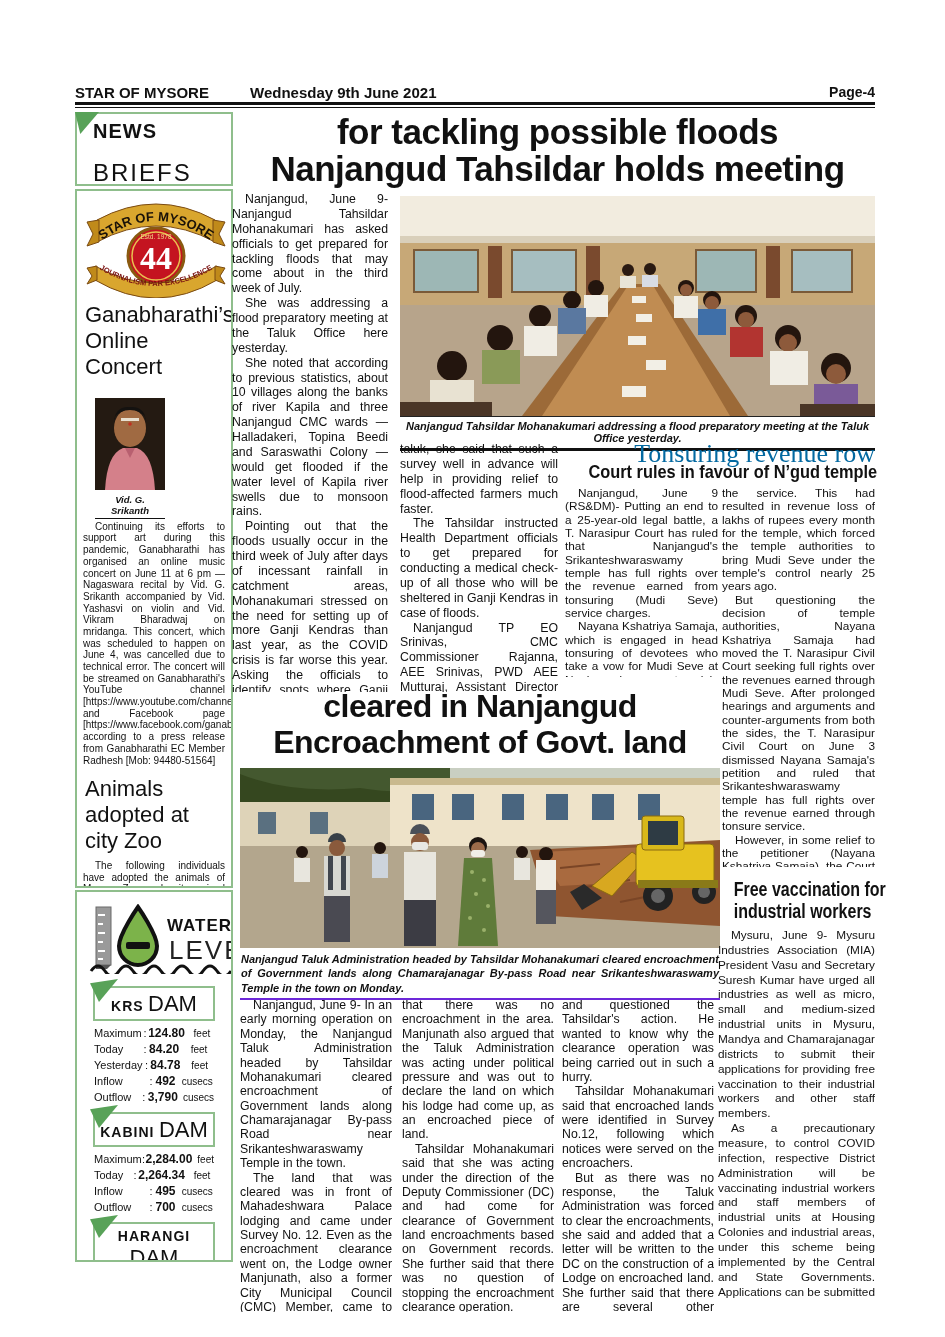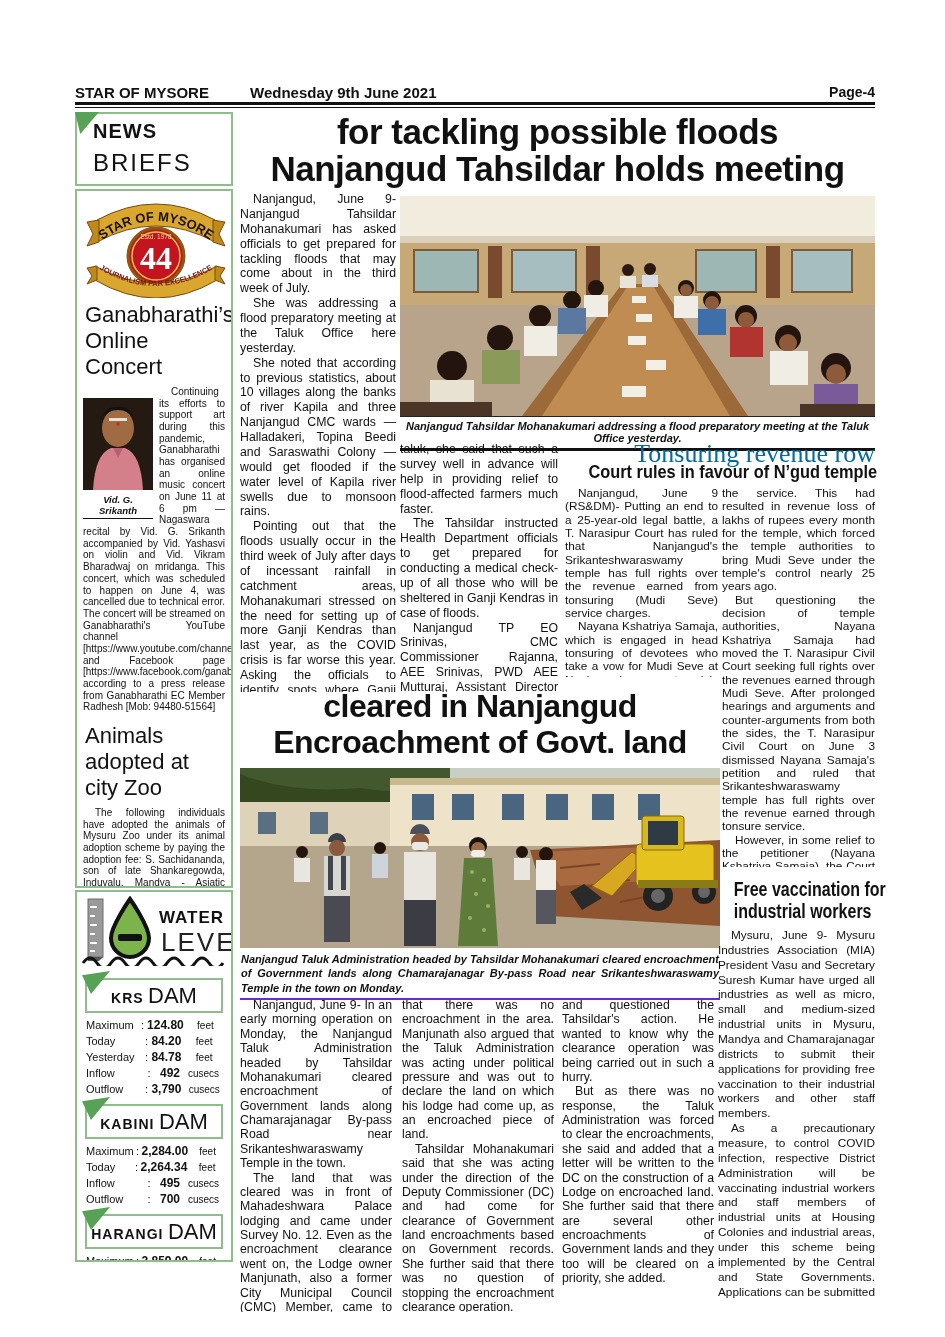--- a/index.html
+++ b/index.html
@@ -12,33 +12,33 @@
   .hdr-left  { position:absolute; left:75px;  top:84px; font-size:15px; font-weight:bold; }
   .hdr-date  { position:absolute; left:250px; top:84px; font-size:15px; font-weight:bold; }
   .hdr-page  { position:absolute; right:70px; top:84px; font-size:14px; font-weight:bold; }
   .hdr-rule1 { position:absolute; left:75px; right:70px; top:102px; height:3px; background:#111; }
   .hdr-rule2 { position:absolute; left:75px; right:70px; top:107px; height:1px; background:#111; }
 
   
   .sb-box { position:absolute; left:75px; width:158px; border:2px solid #8fbe8c; background:#fff; }
   .nb-box { top:112px; height:74px; padding:6px 0 0 16px; }
   .nb-news   { font-size:20px; font-weight:bold; letter-spacing:1px; }
-  .nb-briefs { font-size:24px; font-weight:400; letter-spacing:2px; margin-top:6px; }
+  .nb-briefs { font-size:24px; font-weight:400; letter-spacing:2px; margin-top:16px; }
   .corner-flag { position:absolute; top:-2px; left:-2px; width:24px; height:22px;
     background:#58a258; clip-path:polygon(0 0,100% 0,22% 100%); }
   .main-box  { top:189px; height:699px; padding:5px 6px; overflow:hidden; }
   .logo-wrap { display:block; margin:0 auto 2px auto; width:146px; height:102px; }
   .sb-title  { font-size:22px; font-weight:400; line-height:1.18; margin:4px 0 6px 2px; }
   .sb-body   { font-size:10px; line-height:1.17; text-align:justify; }
   .sb-body p { margin:0; text-indent:12px; }
-  .sb-photo  { float:left; width:70px; margin:12px 6px 2px 0;border-radius:31px; }
+  .sb-photo  { float:left; width:70px; margin:12px 6px 2px 12px;border-radius:31px; }
   .sb-photo-cap { font-size:9.5px; font-weight:bold; font-style:italic; text-align:center;
     border-bottom:1px solid #111; padding:1px 0 2px; }
   
-  .water-box { top:890px; height:372px; padding:4px; overflow:hidden; }
+  .water-box { top:890px; height:372px; padding:12px; overflow:hidden; }
   .water-head { position:relative; height:74px; }
   .ruler-icon { position:absolute; left:6px; top:2px; }
   .drop-icon  { position:absolute; left:24px; top:0; }
   .water-w { position:absolute; left:78px; top:12px; font-size:17px; font-weight:bold; letter-spacing:1px; }
   .water-l { position:absolute; left:80px; top:31px; font-size:26px; font-weight:400; letter-spacing:2px; color:#222; }
   .wave-icon { position:absolute; left:0; bottom:0; }
   .dam-label-box { position:relative; border:2px solid #8fbe8c; margin:8px 4px 5px 4px;
     text-align:center; padding:3px 0 2px 0; background:#fff; }
   .dam-flag { position:absolute; top:-9px; left:-5px; width:28px; height:23px;
     background:#58a258; clip-path:polygon(0 18%,100% 0,32% 100%); }
@@ -50,21 +50,21 @@
   .dc { width:10px; font-size:11px; text-align:center; }
   .dv { flex:1; text-align:right; font-size:12px; font-weight:bold; }
   .du { width:42px; font-size:10px; padding-left:5px;text-align:center; }
 
   
   .headline-1 { position:absolute; left:240px; top:113px; width:635px;
     font-size:35px; font-weight:bold; line-height:1.06; text-align:center; letter-spacing:-0.5px; }
   .col { position:absolute; font-size:12.3px; line-height:1.21; text-align:justify; overflow:hidden; }
   .col p { margin:0; text-indent:13px; }
   .col p.cont { text-indent:0; }
-  .fl-c1 { left:240px; top:192px; width:156px; height:500px; }
+  .fl-c1 { left:232px; top:192px; width:156px; height:500px; }
   .fl-c2 { left:400px; top:442px; width:158px; height:250px; }
   .photo1 { position:absolute; left:400px; top:196px; width:475px; height:220px; background:#cbbfa8; }
   .cap1 { position:absolute; left:400px; top:416px; width:475px;
     border-top:1px solid #222; border-bottom:3px solid #111;
     font-size:11px; font-weight:bold; font-style:italic; padding:3px 2px 4px; text-align:center; }
   .kicker { position:absolute; left:565px; top:439px; width:310px; text-align:right;
     font-family:"Liberation Serif", serif; font-size:26px; color:#0369a1; }
   .court-h { position:absolute; left:565px; top:461px; width:310px; text-align:center;
     font-size:19px; font-weight:bold; }
   .squeeze { display:inline-block; transform:scaleX(0.86); transform-origin:center; white-space:nowrap; }
@@ -462,20 +462,21 @@
   <div class="col en-c1">
       <p>Nanjangud, June 9- In an early morning operation on Monday, the Nanjangud Taluk Administration headed by Tahsildar Mohanakumari cleared encroachment of Government lands along Chamarajanagar By-pass Road near Srikanteshwaraswamy Temple in the town.</p>
       <p>The land that was cleared was in front of Mahadeshwara Palace lodging and came under Survey No. 12. Even as the encroachment clearance went on, the Lodge owner Manjunath, also a former City Municipal Council (CMC) Member, came to the spot and entered into a verbal duel with the officials saying that the earlier Tahsildar had recorded</p>
     </div>
   <div class="col en-c2">
       <p class="cont">that there was no encroachment in the area. Manjunath also argued that the Taluk Administration was acting under political pressure and was out to declare the land on which his lodge had come up, as an encroached piece of land.</p>
       <p>Tahsildar Mohanakumari said that she was acting under the direction of the Deputy Commissioner (DC) and had come for clearance of Government land encroachments based on Government records. She further said that there was no question of stopping the encroachment clearance operation.</p>
     </div>
   <div class="col en-c3">
       <p class="cont">and questioned the Tahsildar's action. He wanted to know why the clearance operation was being carried out in such a hurry.</p>
+      <p>Tahsildar Mohanakumari said that encroached lands were identified in Survey No.12, following which notices were served on the encroachers.</p>
       <p>But as there was no response, the Taluk Administration was forced to clear the encroachments, she said and added that a letter will be written to the DC on the construction of a Lodge on encroached land. She further said that there are several other encroachments of Government lands and they too will be cleared on a priority, she added.</p>
     </div>
 
   <div class="vac-h">
     <span class="squeeze8">Free vaccination for</span>
     <span class="squeeze8">industrial workers</span>
   </div>
   <div class="col vac-b">
       <p>Mysuru, June 9- Mysuru Industries Association (MIA) President Vasu and Secretary Suresh Kumar have urged all industries as well as micro, small and medium-sized industrial units in Mysuru, Mandya and Chamarajanagar districts to submit their applications for providing free vaccination to their industrial workers and other staff members.</p>
       <p>As a precautionary measure, to control COVID infection, respective District Administration will be vaccinating industrial workers and staff members of industrial units at Housing Colonies and industrial areas, under this scheme being implemented by the Central and State Governments. Applications can be submitted through website: www.msmemysuru.com or www.mysuruIndustries.In</p>

